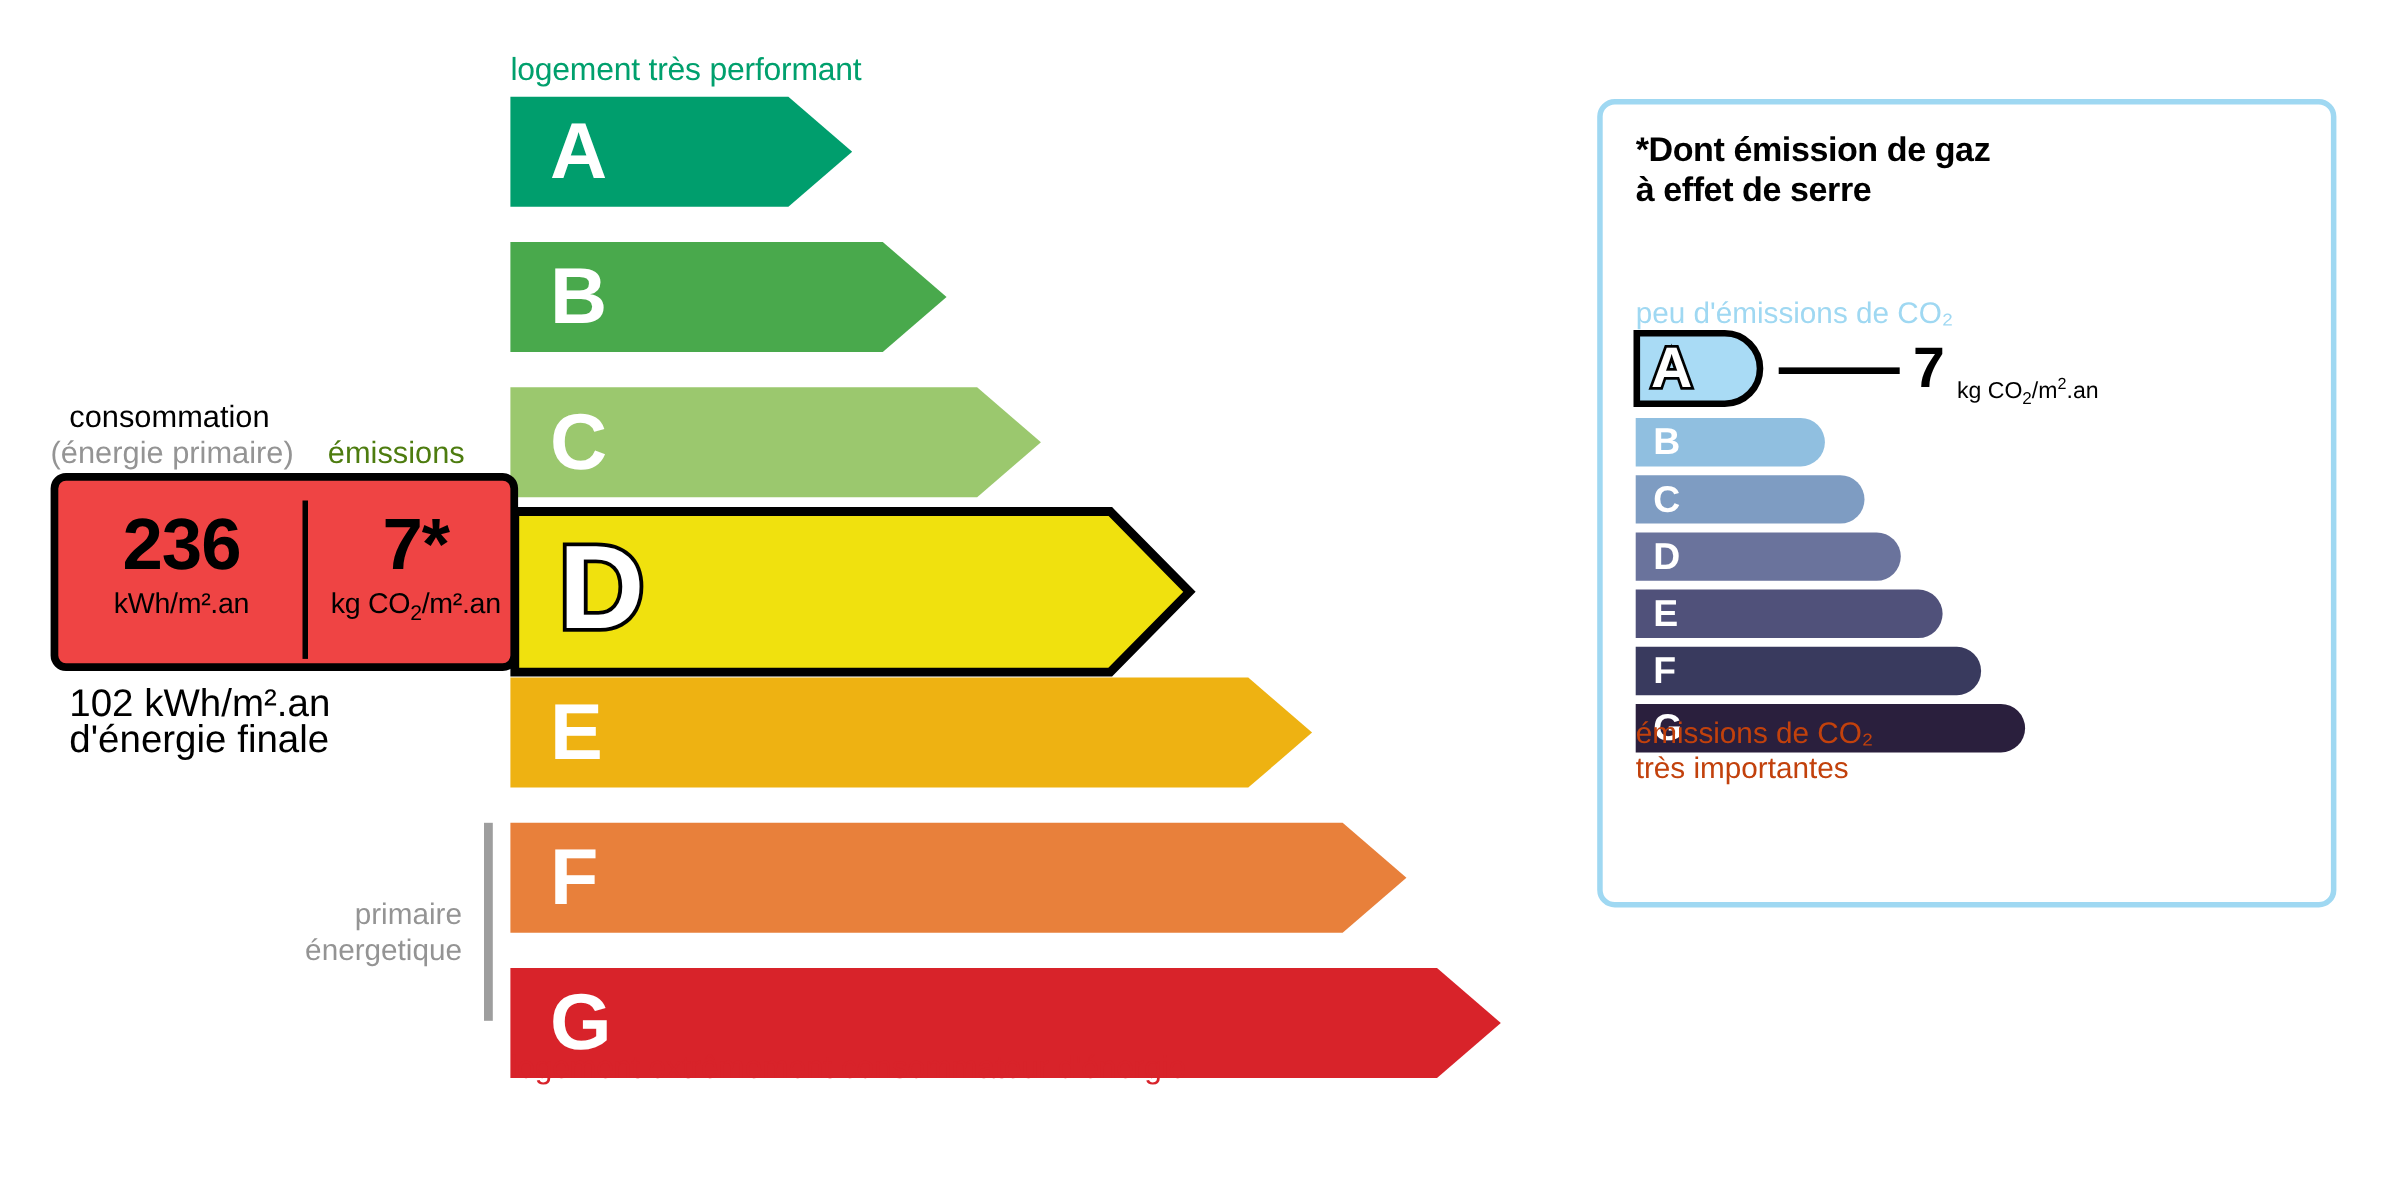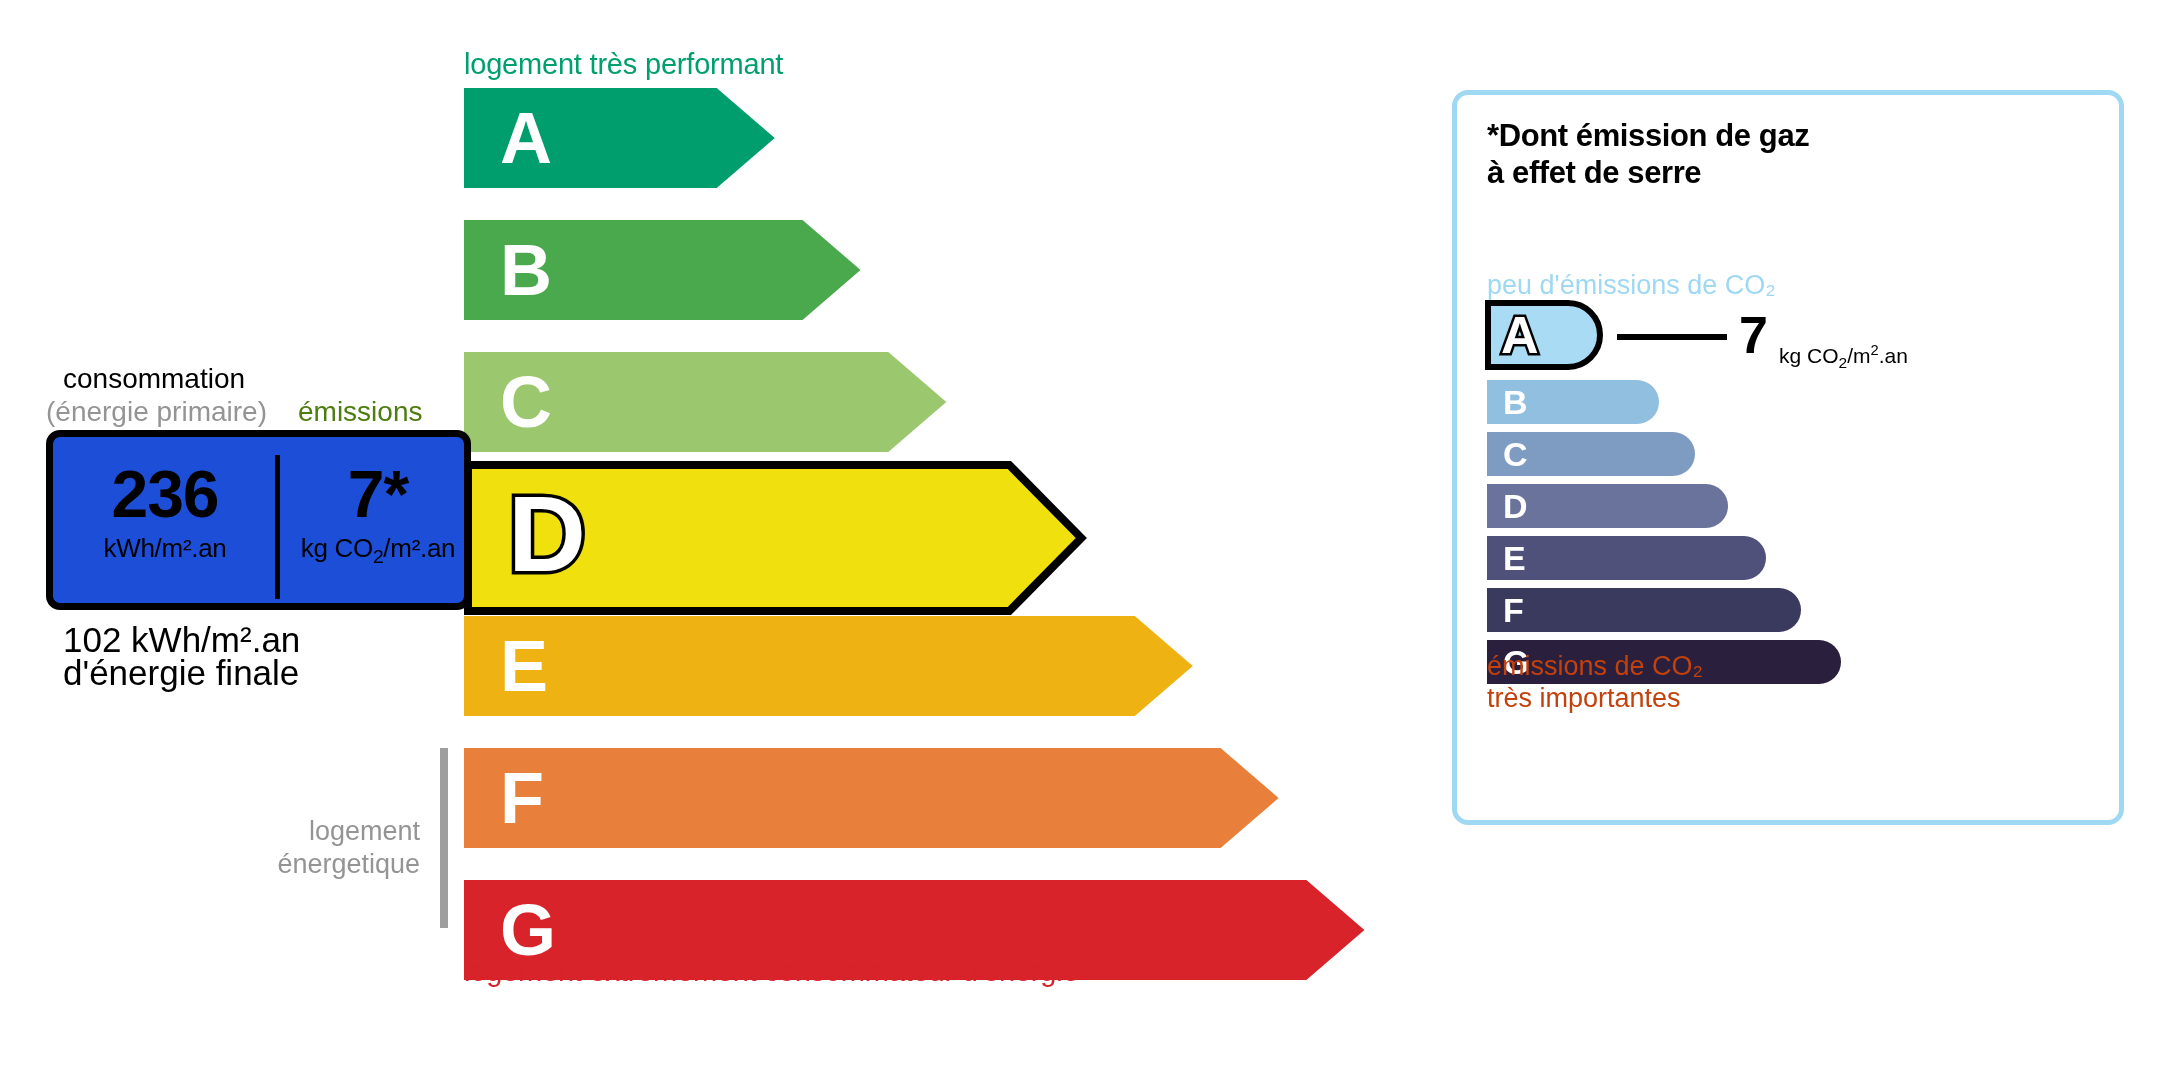--- a/index.html
+++ b/index.html
@@ -83,21 +83,21 @@
 
   
   #value-box {
     position: absolute;
     left: 46px;
     top: 430px;
     width: 425px;
     height: 180px;
     border: 7px solid #000000;
     border-radius: 14px;
-    background: #1d4ed8;
+    background: #ef4444;
     box-sizing: border-box;
     z-index: 5;
   }
   #value-box .divider {
     position: absolute;
     left: 222px;
     top: 18px;
     width: 5px;
     height: 144px;
     background: #000000;
@@ -357,21 +357,21 @@
       </div>
     </div>
 
     <div class="sub-final">
       <div>102 kWh/m².an</div>
       <div>d'énergie finale</div>
     </div>
 
     <div id="passoire-bar"></div>
     <div id="passoire-label">
-      <div>logement</div>
+      <div>primaire</div>
       <div>énergetique</div>
     </div>
 
     <div class="bottom-caption">logement extrêmement consommateur d'énergie</div>
   </div>
 
   <div id="co2-panel">
     <div id="co2-title">
       <div>*Dont émission de gaz</div>
       <div>à effet de serre</div>

